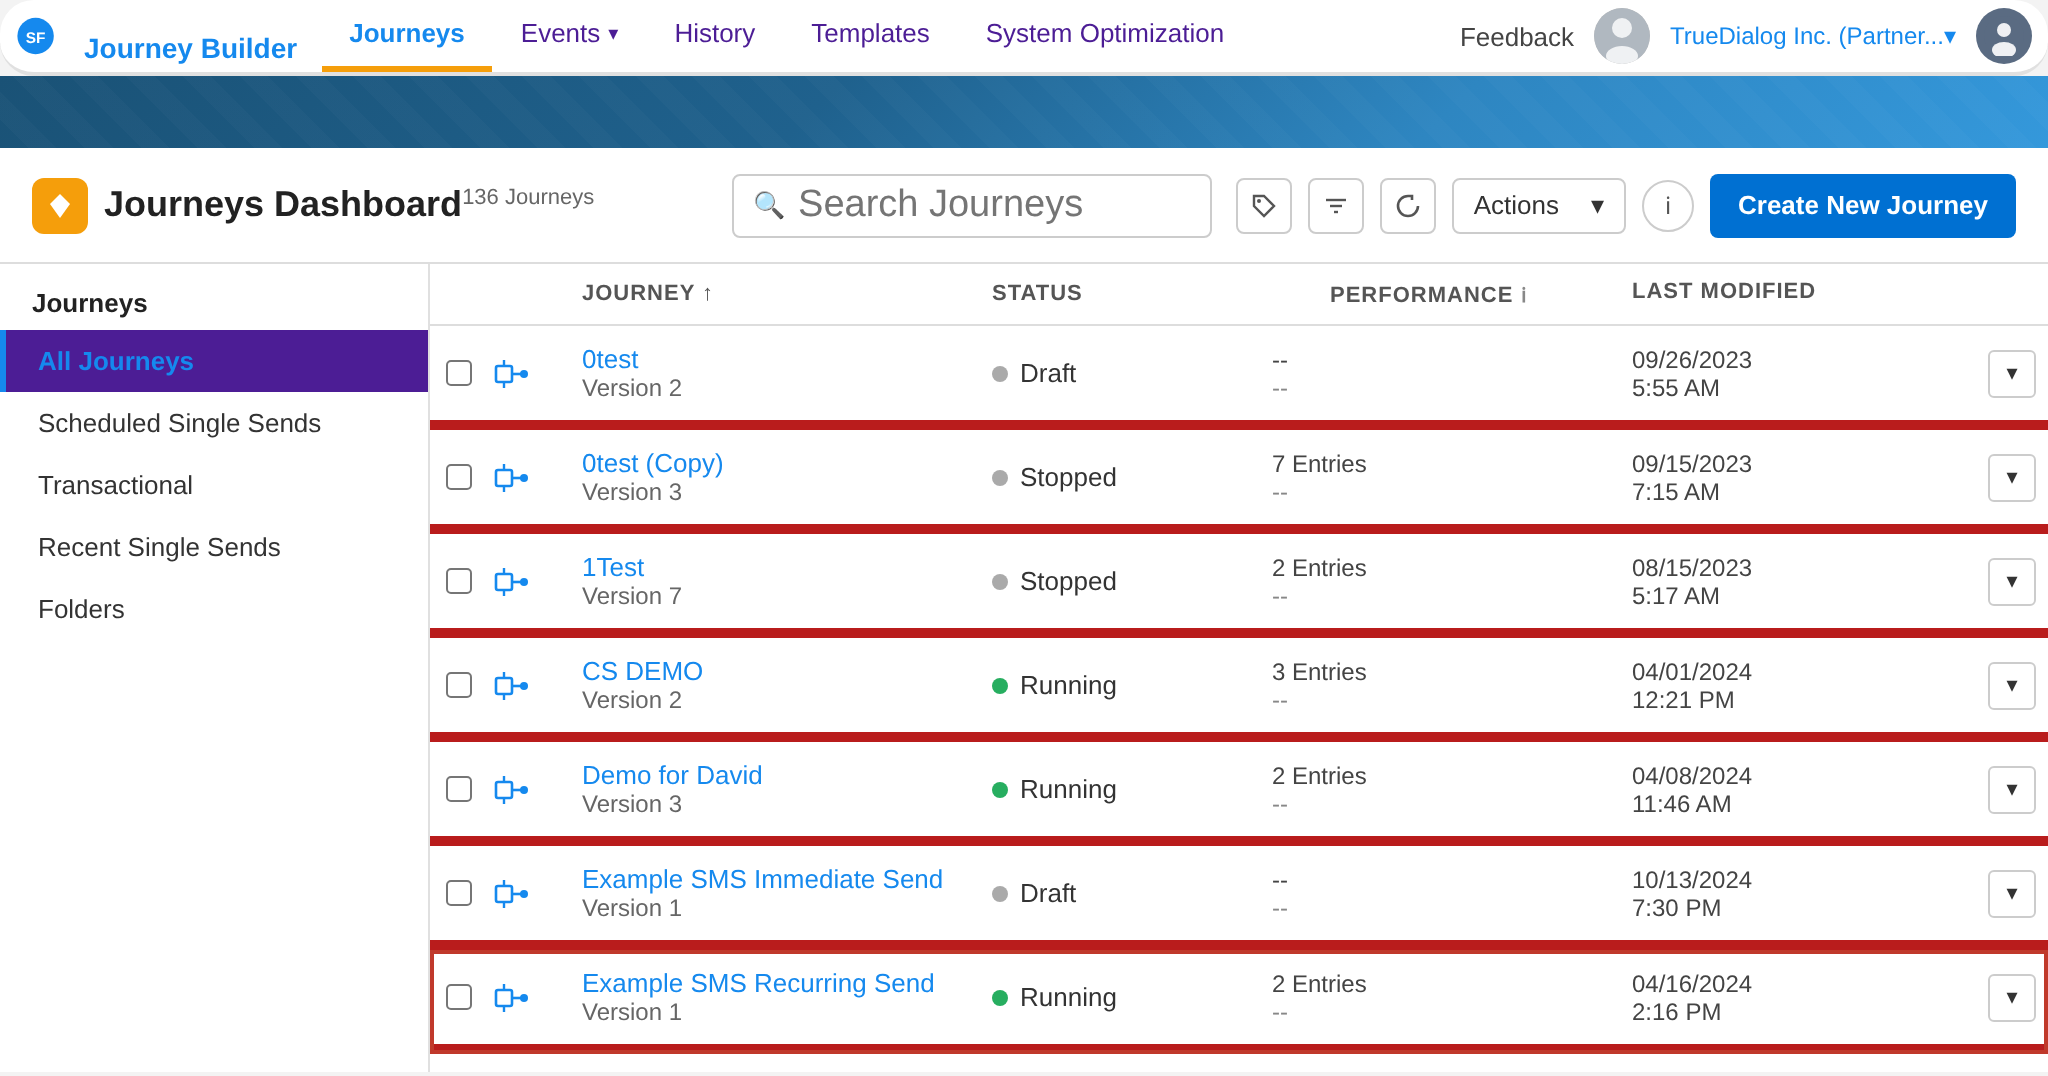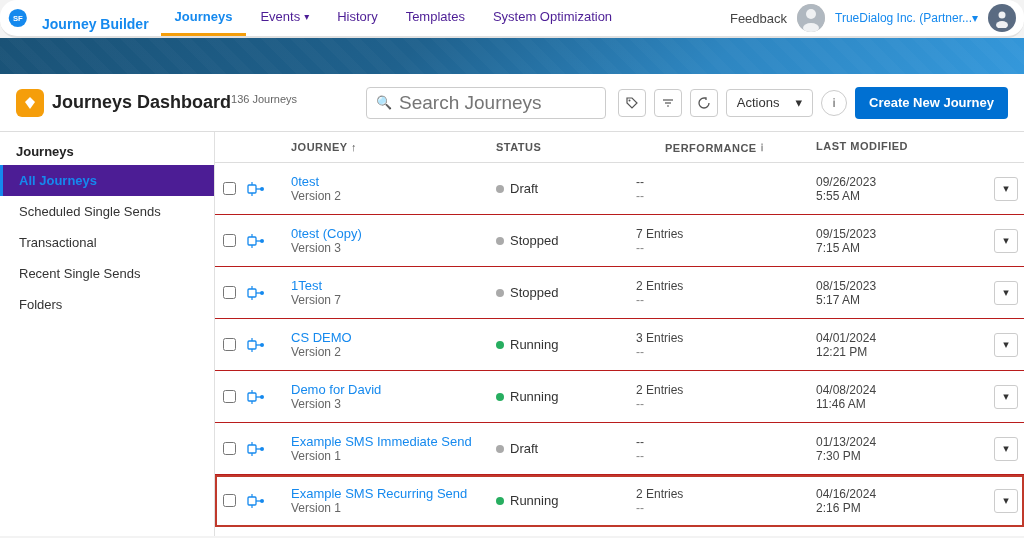--- a/index.html
+++ b/index.html
@@ -100,21 +100,21 @@
     }
     .col-check { padding: 0 8px; display: flex; align-items: center; }
     .col-icon { display: flex; align-items: center; }
     .col-journey { display: flex; align-items: center; gap: 4px; padding-left: 4px; }
     .col-status { display: flex; align-items: center; padding-left: 8px; }
     .col-perf { display: flex; align-items: flex-end; gap: 4px; padding-left: 8px; margin-left: 29px; }
     .col-modified { display: flex; align-items: flex-start; padding-left: 8px; }
 
     .table-row {
       display: grid; grid-template-columns: 32px 40px 1fr 140px 180px 180px 36px;
-      border-bottom: 1px solid #b91c1c; align-items: center; min-height: 52px;
+      border-bottom: 5px solid #b91c1c; align-items: center; min-height: 52px;
     }
     .row-check { padding: 0 8px; }
     .row-check input[type=checkbox] { cursor: pointer; }
     .row-journey-info { padding: 6px 4px; }
     .row-journey-name { color: #1589ee; font-size: 13px; font-weight: 500; cursor: pointer; }
     .row-journey-version { color: #666; font-size: 12px; }
     .row-status { padding-left: 8px; display: flex; align-items: center; gap: 6px; }
     .status-dot { width: 8px; height: 8px; border-radius: 50%; flex-shrink: 0; }
     .status-dot.draft { background: #aaa; }
     .status-dot.stopped { background: #aaa; }
@@ -470,21 +470,21 @@
     </div>
     <div class="row-status">
       <span class="status-dot draft"></span>
       <span class="status-label">Draft</span>
     </div>
     <div class="row-perf">
       <div class="perf-entries">--</div>
       <div class="perf-dash">--</div>
     </div>
     <div class="row-modified">
-      <div class="modified-date">01/13/2024</div>
+      <div class="modified-date">10/13/2024</div>
       <div class="modified-time">7:30 PM</div>
     </div>
     <div>
       <div class="row-action-btn">▾</div>
     </div>
   </div>
         <div class="table-row highlighted-row" style="outline: rgb(192, 57, 43) solid 2px; outline-offset: -2px;">
     <div class="row-check col-check">
       <input type="checkbox" style="">
     </div>

